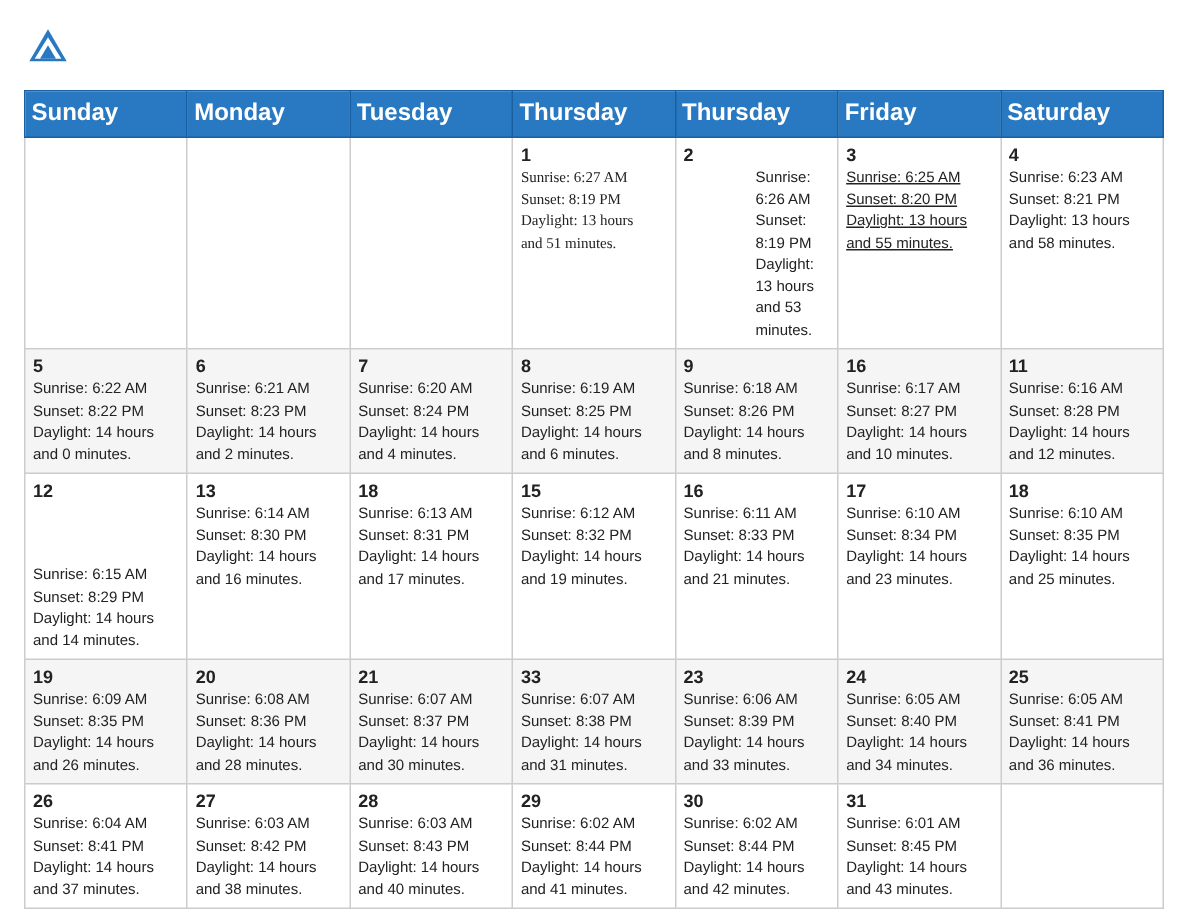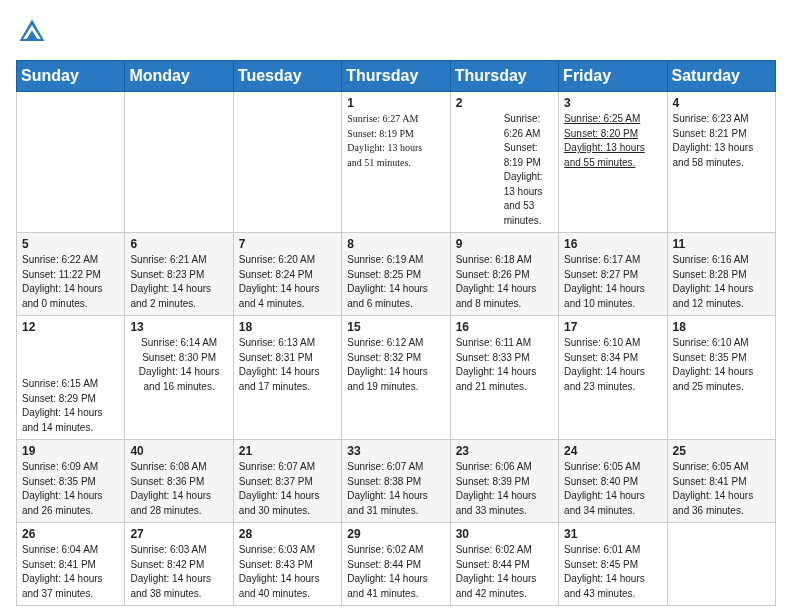--- a/index.html
+++ b/index.html
@@ -147,21 +147,21 @@
           <div class="day-info" style="white-space: pre-line;">Sunrise: 6:23 AM
 Sunset: 8:21 PM
 Daylight: 13 hours
 and 58 minutes.</div>
         </td>
       </tr>
       <tr>
         <td>
           <span class="day-num">5</span>
           <div class="day-info" style="white-space: pre-line;">Sunrise: 6:22 AM
-Sunset: 11:22 PM
+Sunset: 8:22 PM
 Daylight: 14 hours
 and 0 minutes.</div>
         </td>
         <td>
           <span class="day-num">6</span>
           <div class="day-info" style="white-space: pre-line;">Sunrise: 6:21 AM
 Sunset: 8:23 PM
 Daylight: 14 hours
 and 2 minutes.</div>
         </td>
@@ -204,21 +204,21 @@
       <tr>
         <td>
           <span class="day-num">12</span>
           <div class="day-info" style="white-space: pre-line; margin-top: 43px;">Sunrise: 6:15 AM
 Sunset: 8:29 PM
 Daylight: 14 hours
 and 14 minutes.</div>
         </td>
         <td>
           <span class="day-num">13</span>
-          <div class="day-info" style="white-space: pre-line; text-align: center;">Sunrise: 6:14 AM
+          <div class="day-info" style="white-space: pre-line;">Sunrise: 6:14 AM
 Sunset: 8:30 PM
 Daylight: 14 hours
 and 16 minutes.</div>
         </td>
         <td>
           <span class="day-num">18</span>
           <div class="day-info" style="white-space: pre-line;">Sunrise: 6:13 AM
 Sunset: 8:31 PM
 Daylight: 14 hours
 and 17 minutes.</div>
@@ -254,21 +254,21 @@
       </tr>
       <tr>
         <td>
           <span class="day-num">19</span>
           <div class="day-info" style="white-space: pre-line;">Sunrise: 6:09 AM
 Sunset: 8:35 PM
 Daylight: 14 hours
 and 26 minutes.</div>
         </td>
         <td>
-          <span class="day-num">40</span>
+          <span class="day-num">20</span>
           <div class="day-info" style="white-space: pre-line;">Sunrise: 6:08 AM
 Sunset: 8:36 PM
 Daylight: 14 hours
 and 28 minutes.</div>
         </td>
         <td>
           <span class="day-num">21</span>
           <div class="day-info" style="white-space: pre-line;">Sunrise: 6:07 AM
 Sunset: 8:37 PM
 Daylight: 14 hours

